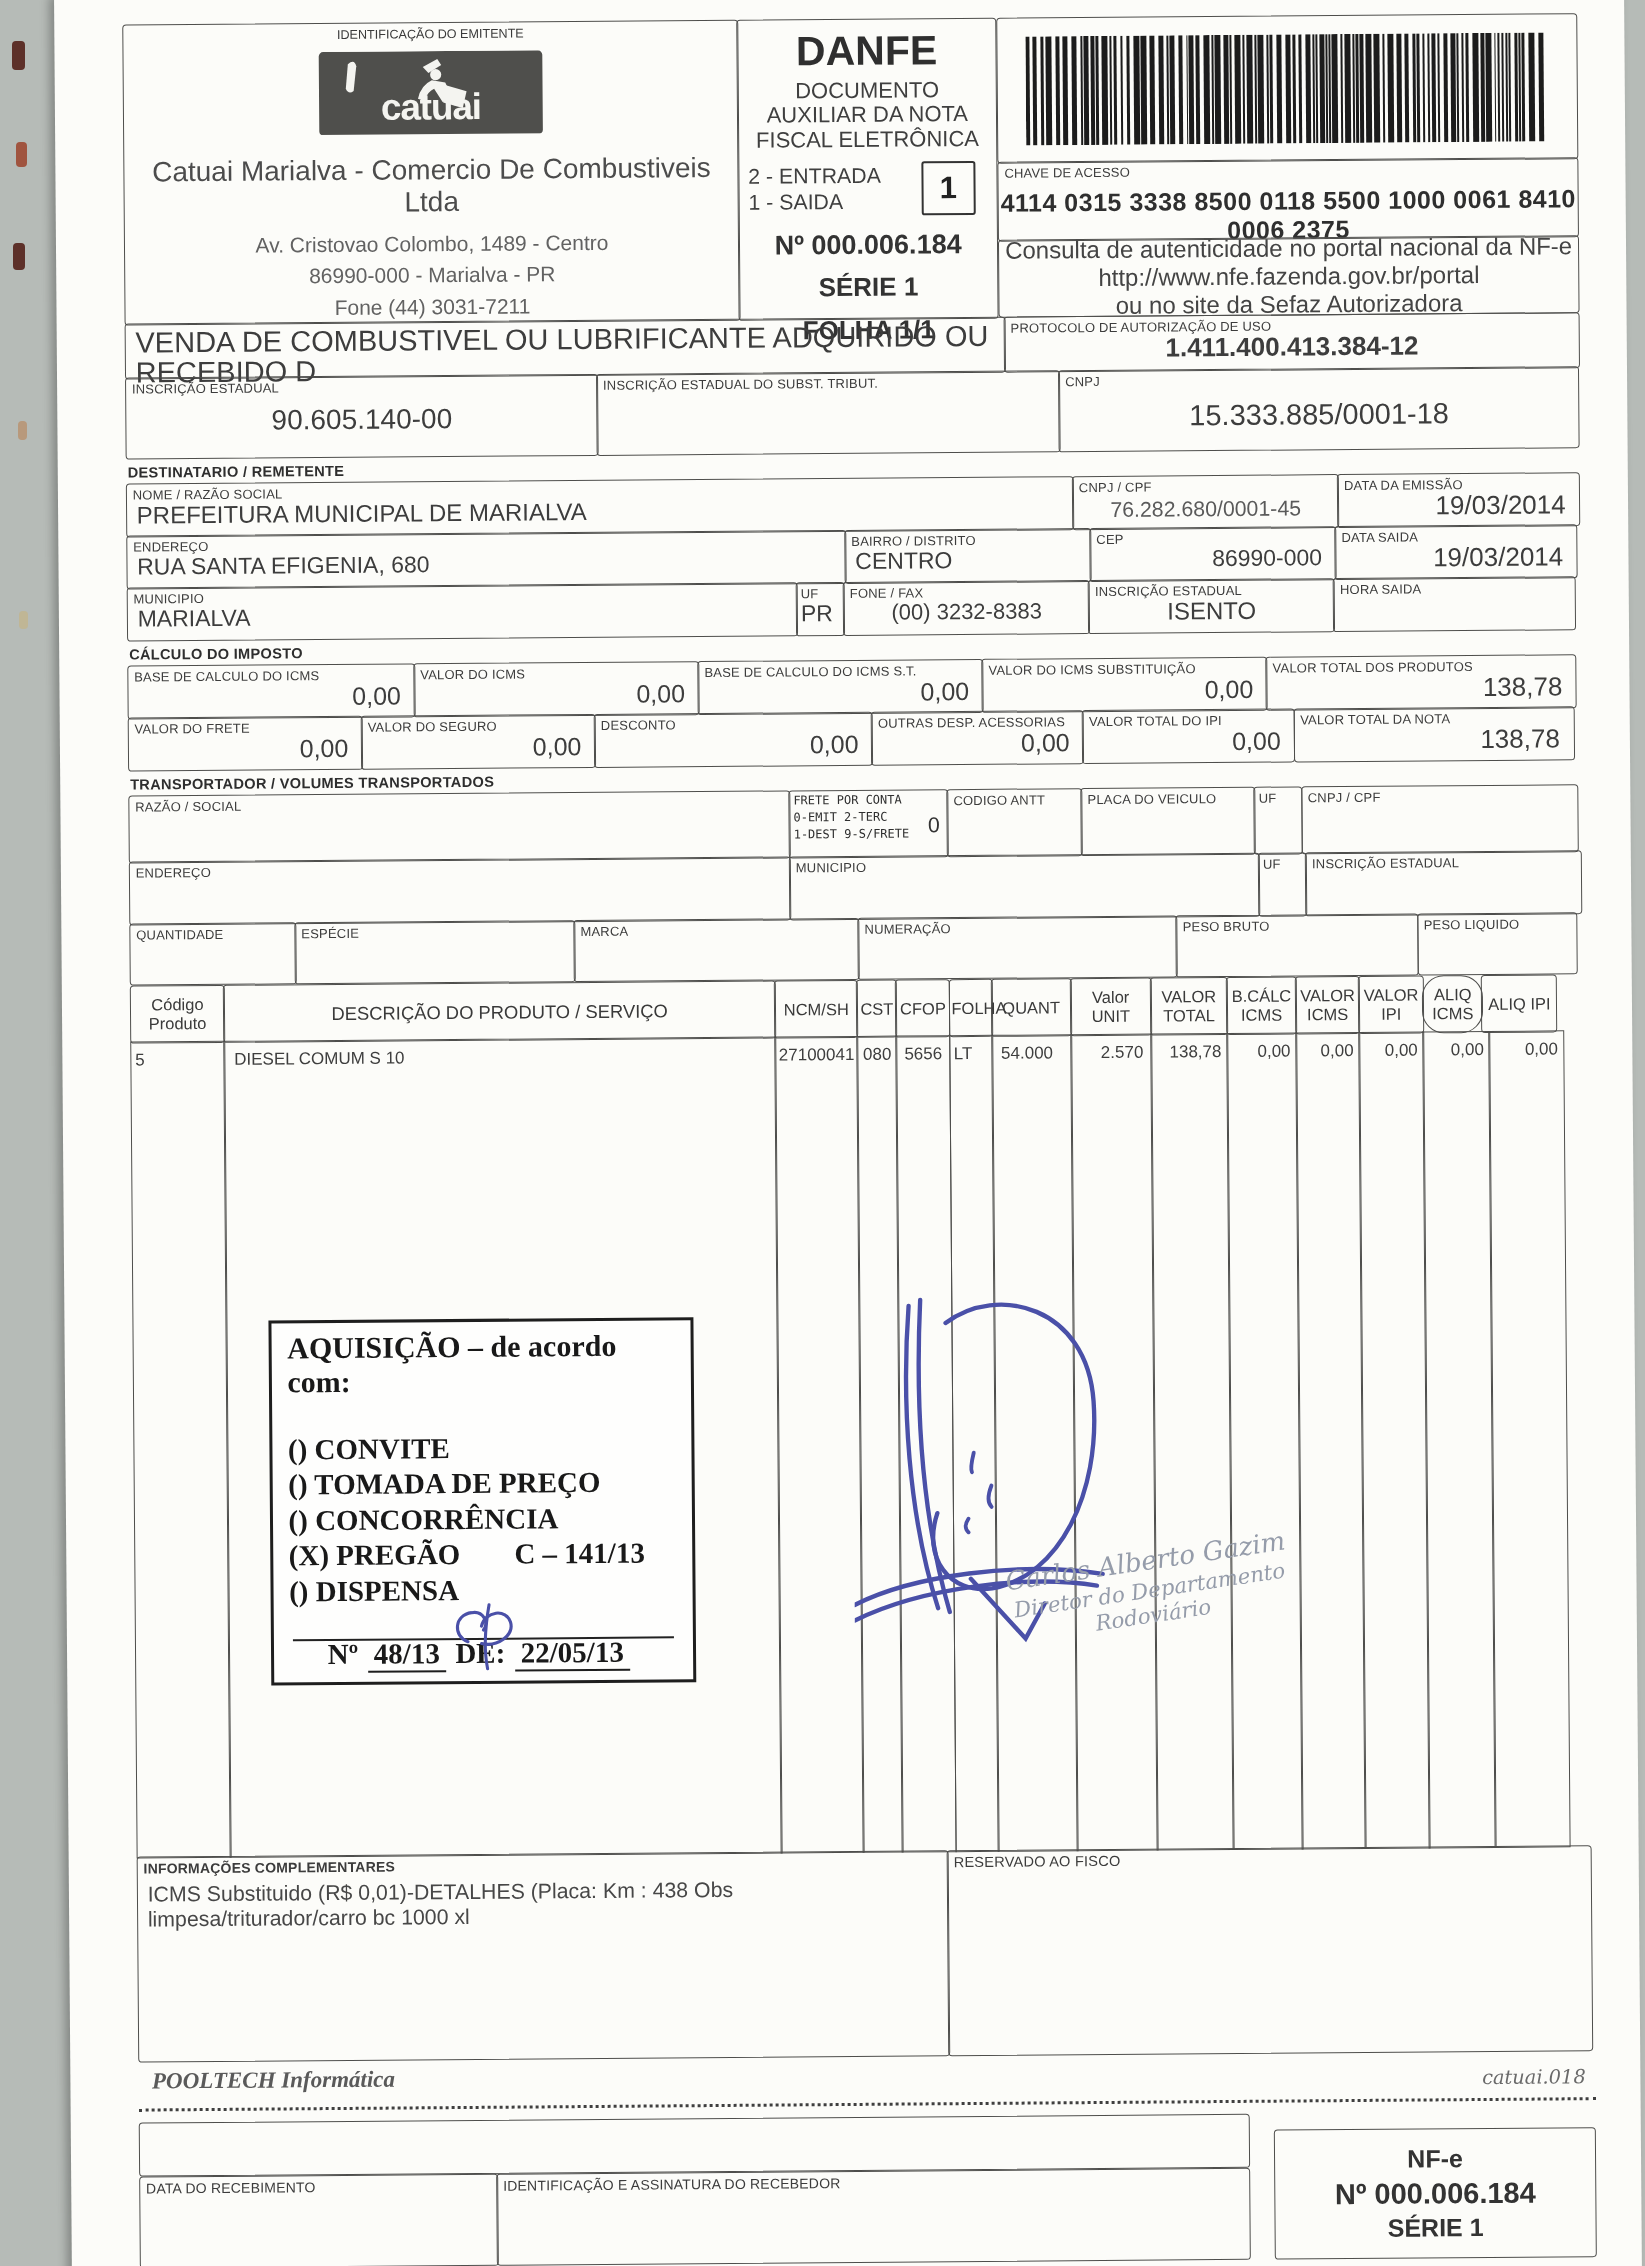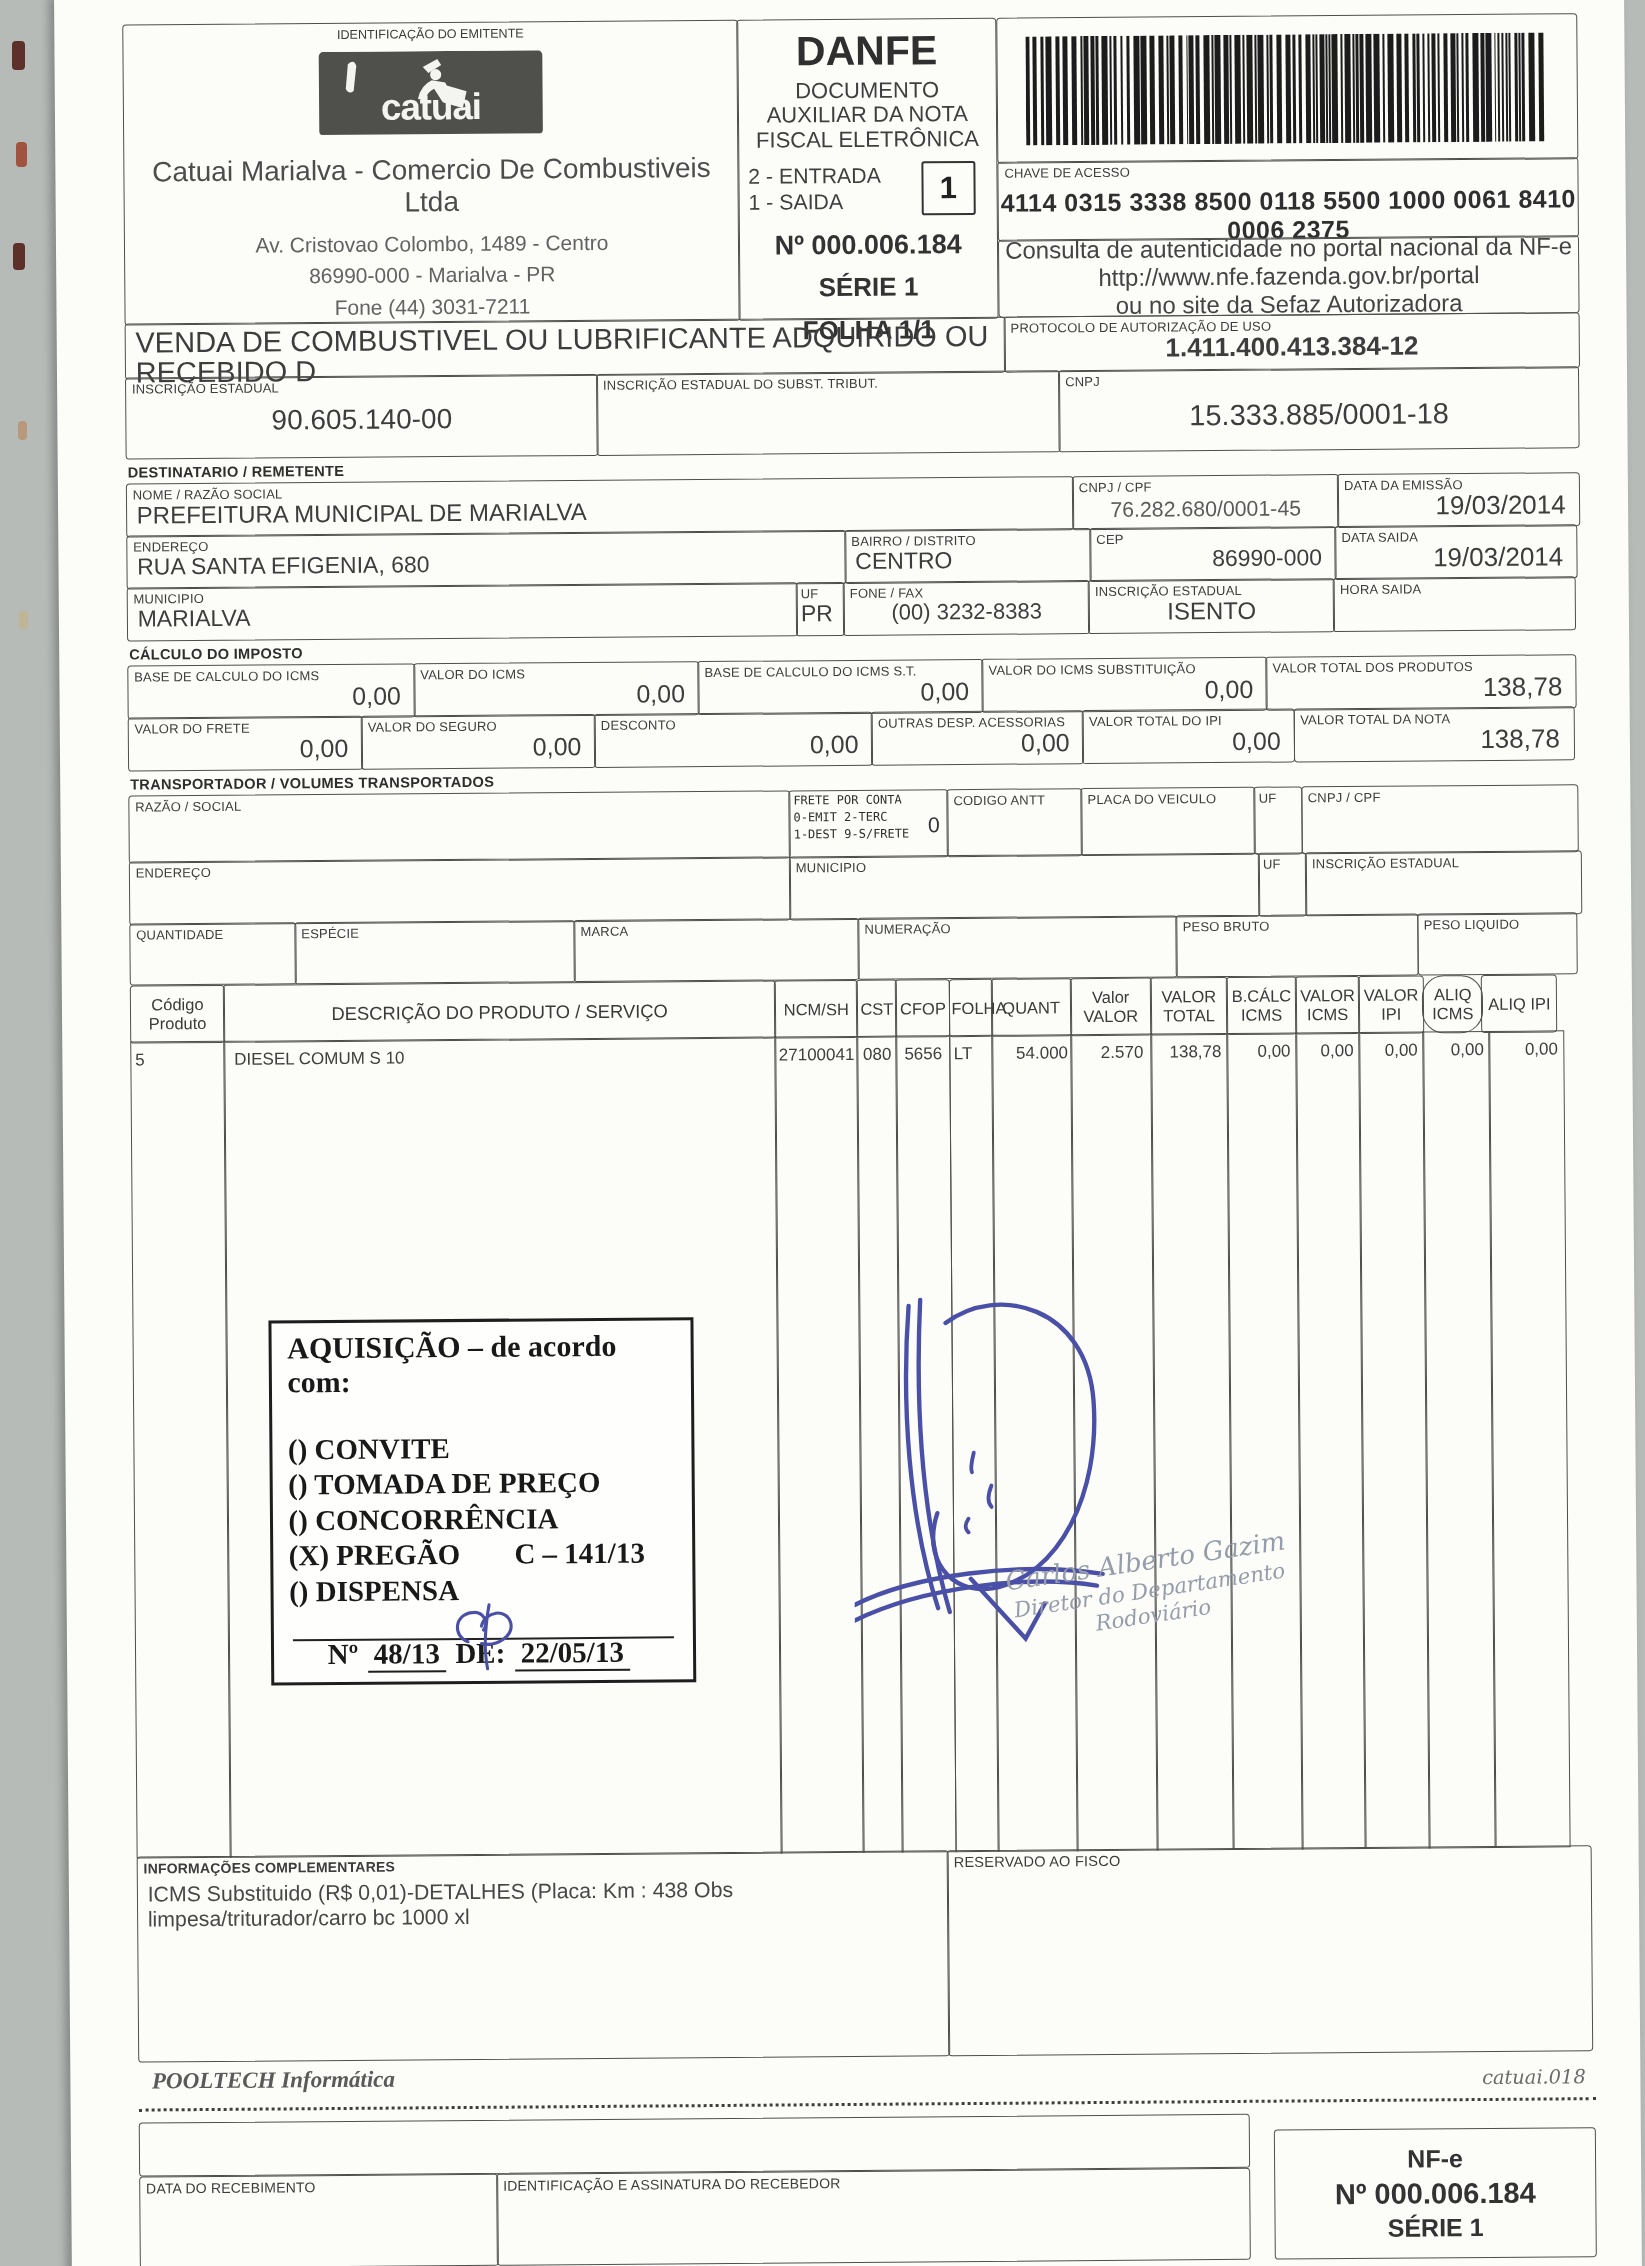--- a/index.html
+++ b/index.html
@@ -370,21 +370,21 @@
     <div class="c" style="width:55px;">
           <div class="th">CFOP</div>
         </div>
     <div class="c" style="width:44px;">
           <div class="th">FOLHA</div>
         </div>
     <div class="c" style="width:81px;">
           <div class="th">QUANT</div>
         </div>
     <div class="c" style="width:82px;">
-          <div class="th">Valor VALOR</div>
+          <div class="th">Valor UNIT</div>
         </div>
     <div class="c" style="width:78px;">
           <div class="th">VALOR TOTAL</div>
         </div>
     <div class="c" style="width:71px;">
           <div class="th">B.CÁLC ICMS</div>
         </div>
     <div class="c" style="width:65px;">
           <div class="th">VALOR ICMS</div>
         </div>
@@ -412,21 +412,21 @@
     <div class="c" style="width:41px;">
           <div class="td vc">080</div>
         </div>
     <div class="c" style="width:55px;">
           <div class="td vc">5656</div>
         </div>
     <div class="c" style="width:44px;">
           <div class="td vl" style="padding-left:3.9px;">LT</div>
         </div>
     <div class="c" style="width:81px;">
-          <div class="td vr" style="padding-right:3px;">54.000</div>
+          <div class="td vr" style="padding-right:18px;">54.000</div>
         </div>
     <div class="c" style="width:82px;">
           <div class="td vr" style="padding-right:7.8px;">2.570</div>
         </div>
     <div class="c" style="width:78px;">
           <div class="td vr" style="padding-right:5.8px;">138,78</div>
         </div>
     <div class="c" style="width:71px;">
           <div class="td vr" style="padding-right:5.8px;">0,00</div>
         </div>

